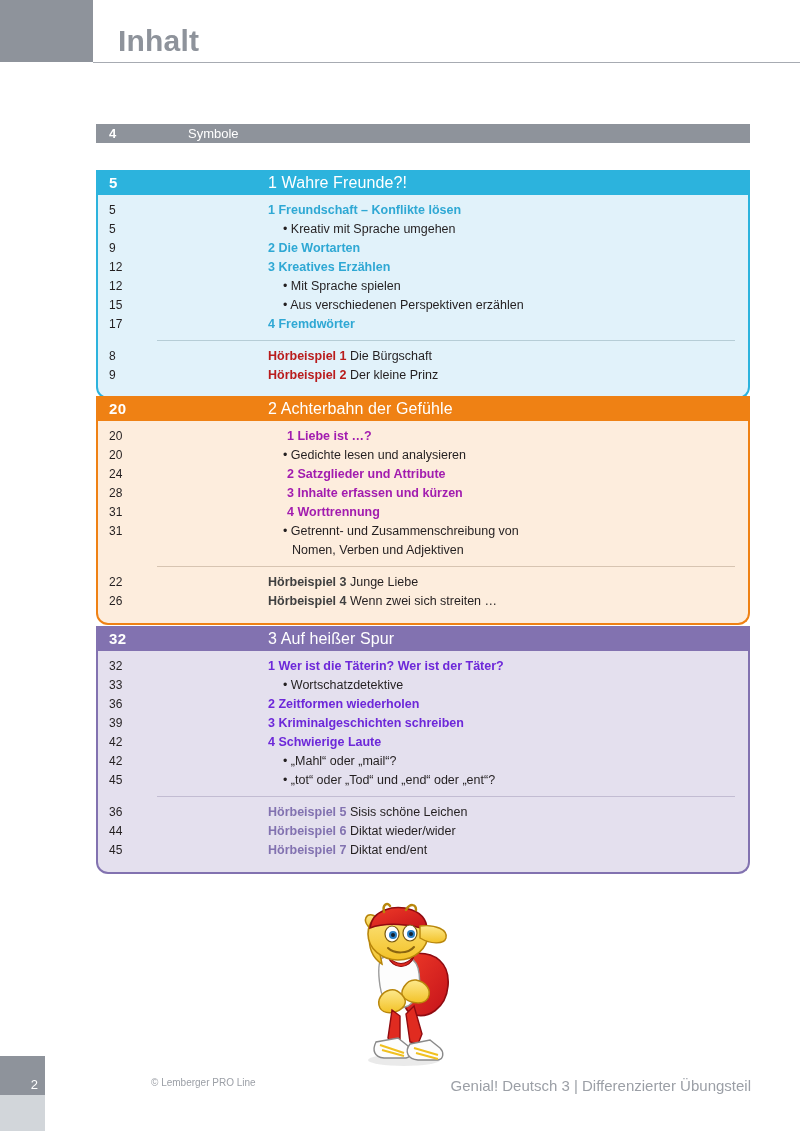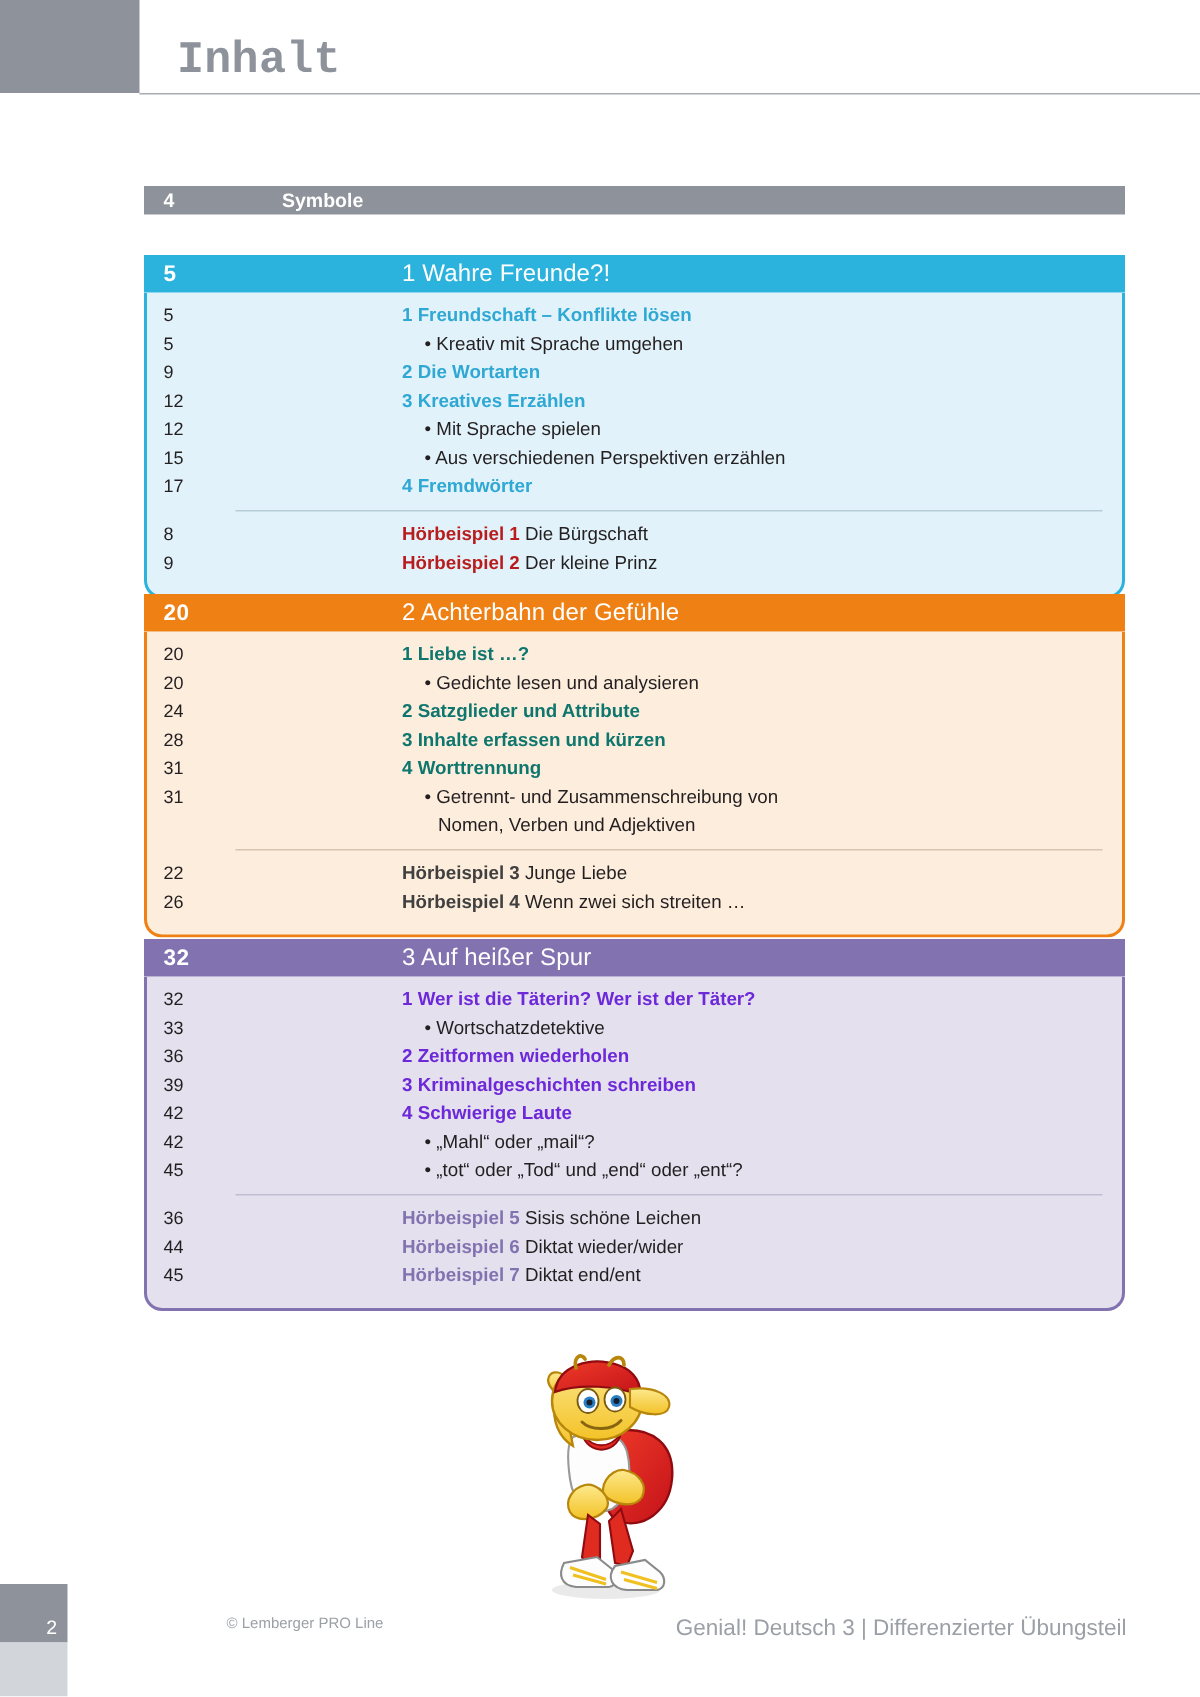--- a/index.html
+++ b/index.html
@@ -23,21 +23,20 @@
     background: #8e939b;
   }
   .page-title {
     position: absolute;
     left: 118px; top: 26px;
     font-size: 30px;
     font-weight: bold;
     color: #8e939b;
     letter-spacing: 0.2px;
     line-height: 1;
-    font-family: Liberation Mono, monospace;
   }
   .header-rule {
     position: absolute;
     left: 93px; top: 62px;
     width: 707px; height: 1px;
     background: #a7abb2;
   }
 
   
   .symbole-bar {
@@ -48,21 +47,21 @@
   }
   .symbole-bar .sb-page {
     position: absolute;
     left: 13px; top: 2px;
     font-size: 13px; font-weight: bold;
     color: #ffffff;
   }
   .symbole-bar .sb-label {
     position: absolute;
     left: 92px; top: 2px;
-    font-size: 13px; font-weight: bold;
+    font-size: 13px; font-weight: normal;
     color: #ffffff;
   }
 
   
   .chapter {
     position: absolute;
     left: 96px;
     width: 654px;
     box-sizing: border-box;
   }
@@ -138,21 +137,21 @@
   
   .c-blue .chap-head { background: #2cb3dd; }
   .c-blue .chap-body { background: #e1f2fa; border-color: #2cb3dd; }
   .c-blue .r-text.head { color: #2fa8d4; }
   .c-blue .hb-label { color: #b91c1c; }
   .c-blue .sep { background: #b6cdd6; }
 
   
   .c-orange .chap-head { background: #ef8114; }
   .c-orange .chap-body { background: #fdeddd; border-color: #ef8114; }
-  .c-orange .r-text.head { color: #0f766e; }
+  .c-orange .r-text.head { color: #a21caf; margin-left: 19px; }
   .c-orange .hb-label { color: #404040; }
   .c-orange .sep { background: #d7c4b1; }
 
   
   .c-purple .chap-head { background: #8272b0; }
   .c-purple .chap-body { background: #e4e0ee; border-color: #8272b0; }
   .c-purple .r-text.head { color: #6d28d9; }
   .c-purple .hb-label { color: #8272b0; }
   .c-purple .sep { background: #c2bcd2; }
 

